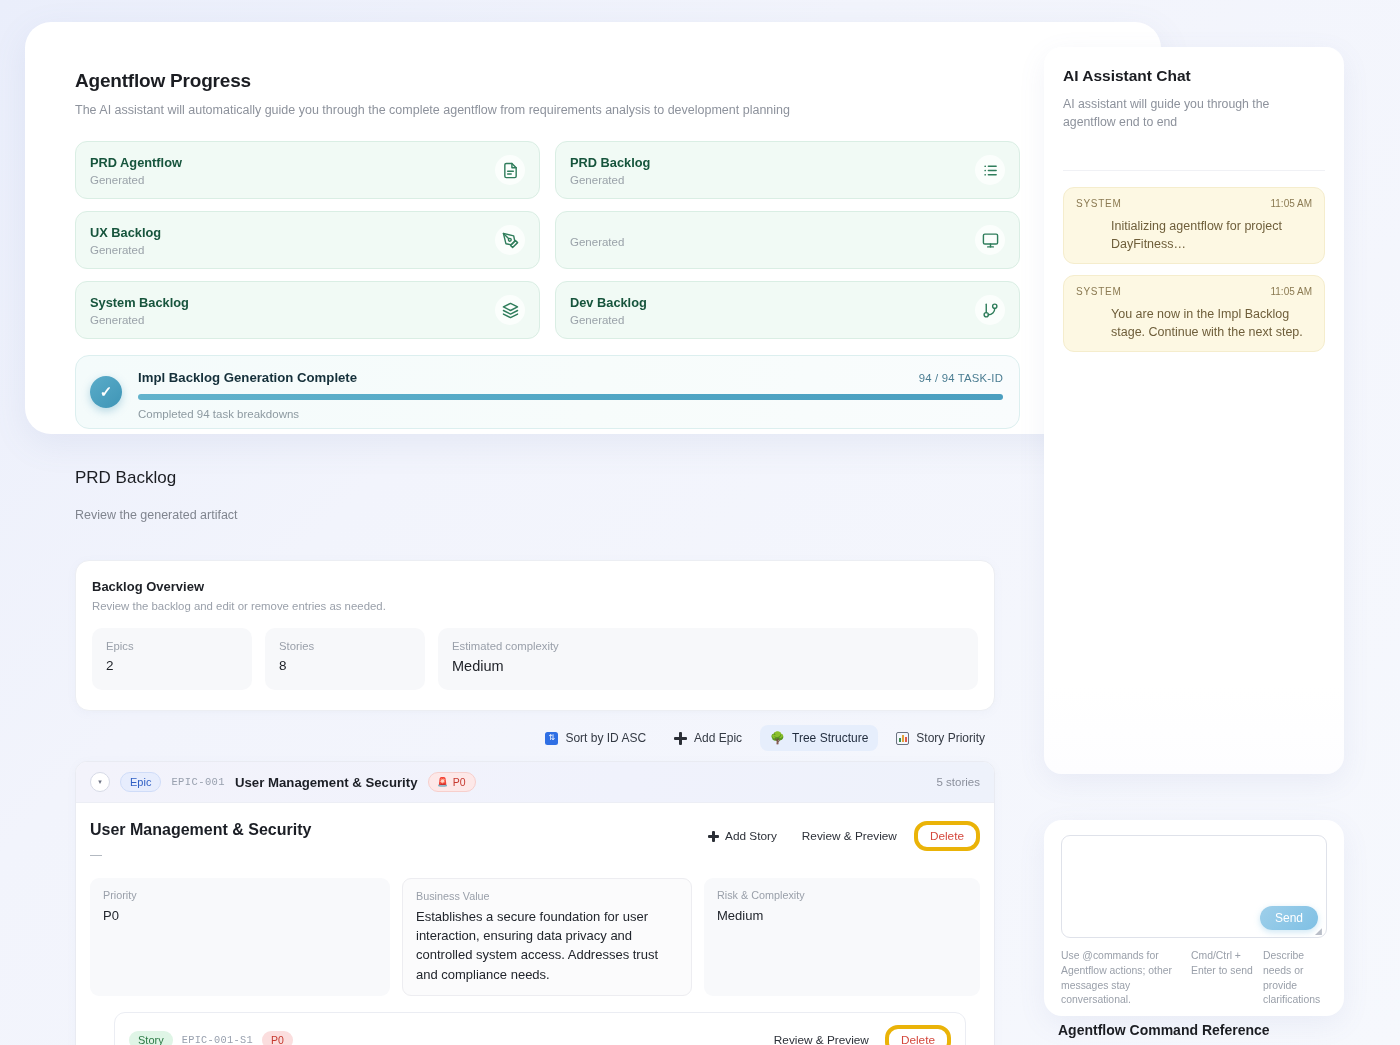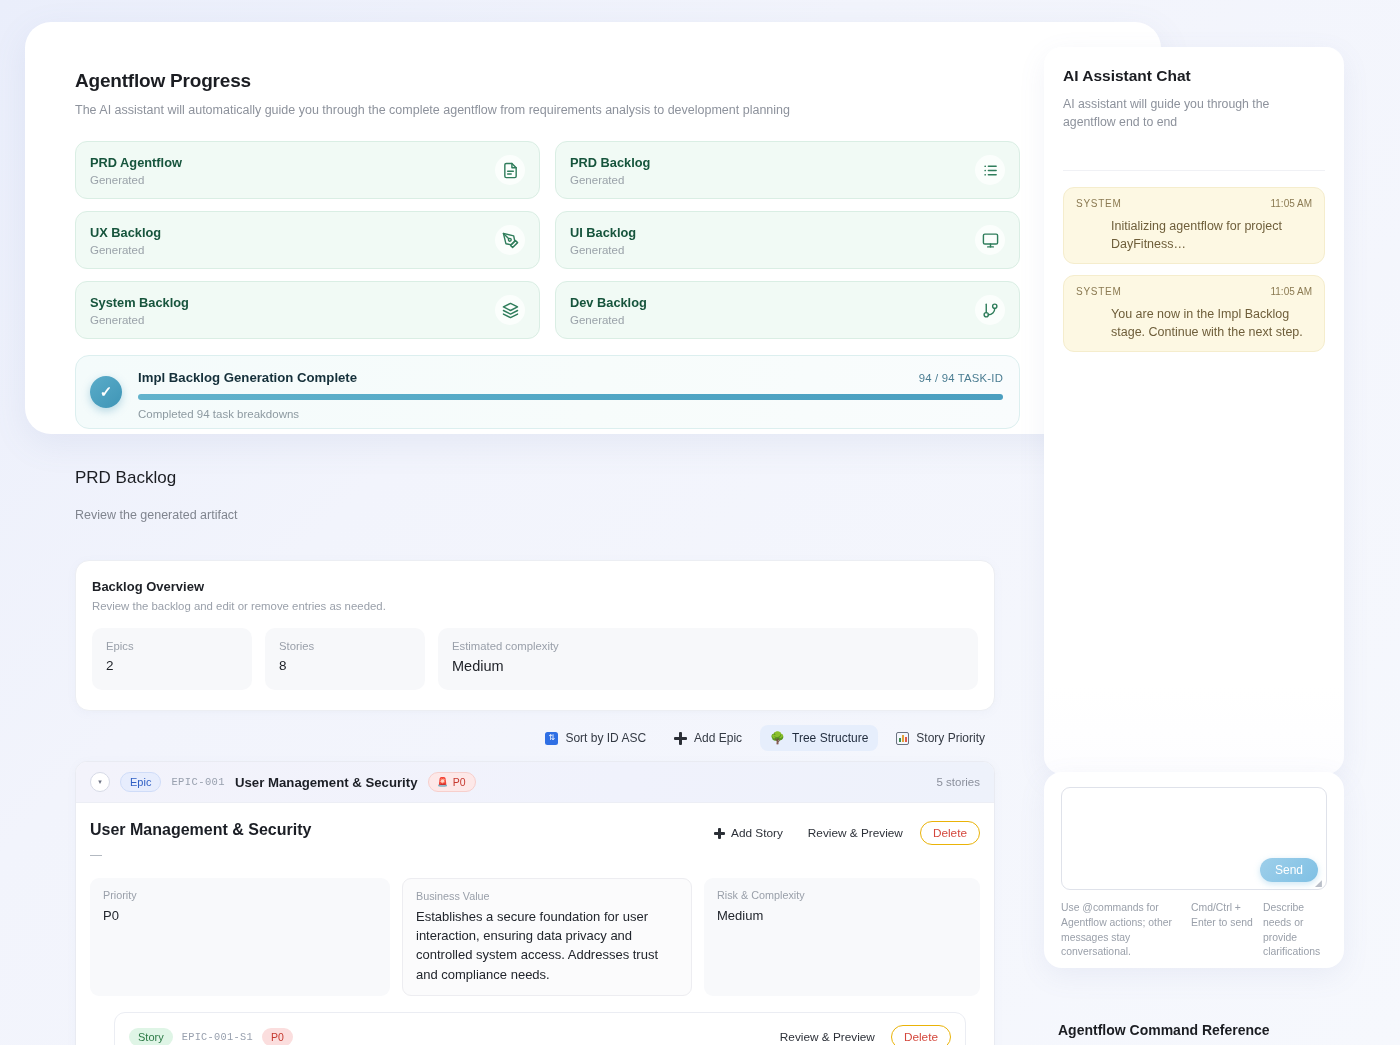--- a/index.html
+++ b/index.html
@@ -179,21 +179,21 @@
   .eb-row { display:flex; align-items:flex-start; }
   .eb-title { font-size:16px; font-weight:600; color:#1b1e25; }
   .eb-dash { margin-top:9px; font-size:12px; color:#aab0ba; }
   .eb-actions { margin-left:auto; display:flex; align-items:center; gap:9px; }
   .act {
     font-size: 11.8px; color:#2c3038; background:transparent;
     border:none; padding:5px 8px; border-radius:7px; cursor:pointer;
     display:flex;align-items:center;gap:6px;
     font-family:"Liberation Sans", sans-serif;
   }
-  .act.del { color:#d4473c; border:1px solid #eab308; border-radius:13px; padding:4px 12px;}
+  .act.del { color:#d4473c; border:4px solid #eab308; border-radius:13px; padding:4px 12px;}
   .ico-plus2{ width:11px;height:11px;position:relative;}
   .ico-plus2:before,.ico-plus2:after{content:"";position:absolute;background:#2b2f36;border-radius:1px;}
   .ico-plus2:before{left:4px;top:0;width:3px;height:11px;}
   .ico-plus2:after{top:4px;left:0;height:3px;width:11px;}
 
   .fields { margin-top: 16px; display:flex; gap: 12px; }
   .field { background:#f8f9fb; border-radius:9px; padding: 11px 13px; }
   .field.f1 { width: 300px; }
   .field.f2 { width: 290px; border:1px solid #ededf1; background:#fbfbfc;}
   .field.f3 { flex:1; }
@@ -229,21 +229,21 @@
   .msg {
     background:#fdf8e3; border:1px solid #f5edcd; border-radius:11px;
     padding: 10px 12px; margin-bottom: 11px;
   }
   .msg-head { display:flex; justify-content:space-between; align-items:center; }
   .msg-role { font-size:10px; letter-spacing:.75px; color:#8b7a52; }
   .msg-time { font-size:10px; color:#8b7a52; }
   .msg-body { margin-top:8px; font-size:12.5px; color:#6e5e3a; line-height:1.45;margin-left:35px; }
 
   .composer {
-    position:absolute; left:1044px; top:772px; width:300px; height:196px;
+    position:absolute; left:1044px; top:820px; width:300px; height:196px;
     background:#fff; border-radius:18px;
     box-shadow: 0 8px 28px rgba(110,125,180,.09);
     padding: 15px 17px 16px 17px;
   }
   .ta {
     position:relative; height: 103px;
     border:1px solid #dfe2ea; border-radius:9px; background:#fff;
   }
   .ta textarea {
     width:100%;height:100%;border:none;outline:none;resize:none;
@@ -320,21 +320,20 @@
             <svg viewBox="0 0 24 24" fill="none" stroke="currentColor" stroke-width="2" stroke-linecap="round" stroke-linejoin="round">
               <path d="M12 19l7-7 3 3-7 7-3-3z"></path>
                 <path d="M18 13l-1.5-7.5L2 2l3.5 14.5L13 18l5-5z"></path>
                 <path d="M2 2l7.586 7.586"></path>
                 <circle cx="11" cy="11" r="2"></circle>
             </svg>
           </div>
         </div>
 
         <div class="stage">
-          <div class="stage-name">UI Backlog</div>
           <div class="stage-state">Generated</div>
           <div class="stage-ico">
             <svg viewBox="0 0 24 24" fill="none" stroke="currentColor" stroke-width="2" stroke-linecap="round" stroke-linejoin="round">
               <rect x="2" y="3" width="20" height="14" rx="2"></rect>
                 <line x1="8" y1="21" x2="16" y2="21"></line>
                 <line x1="12" y1="17" x2="12" y2="21"></line>
             </svg>
           </div>
         </div>
 

